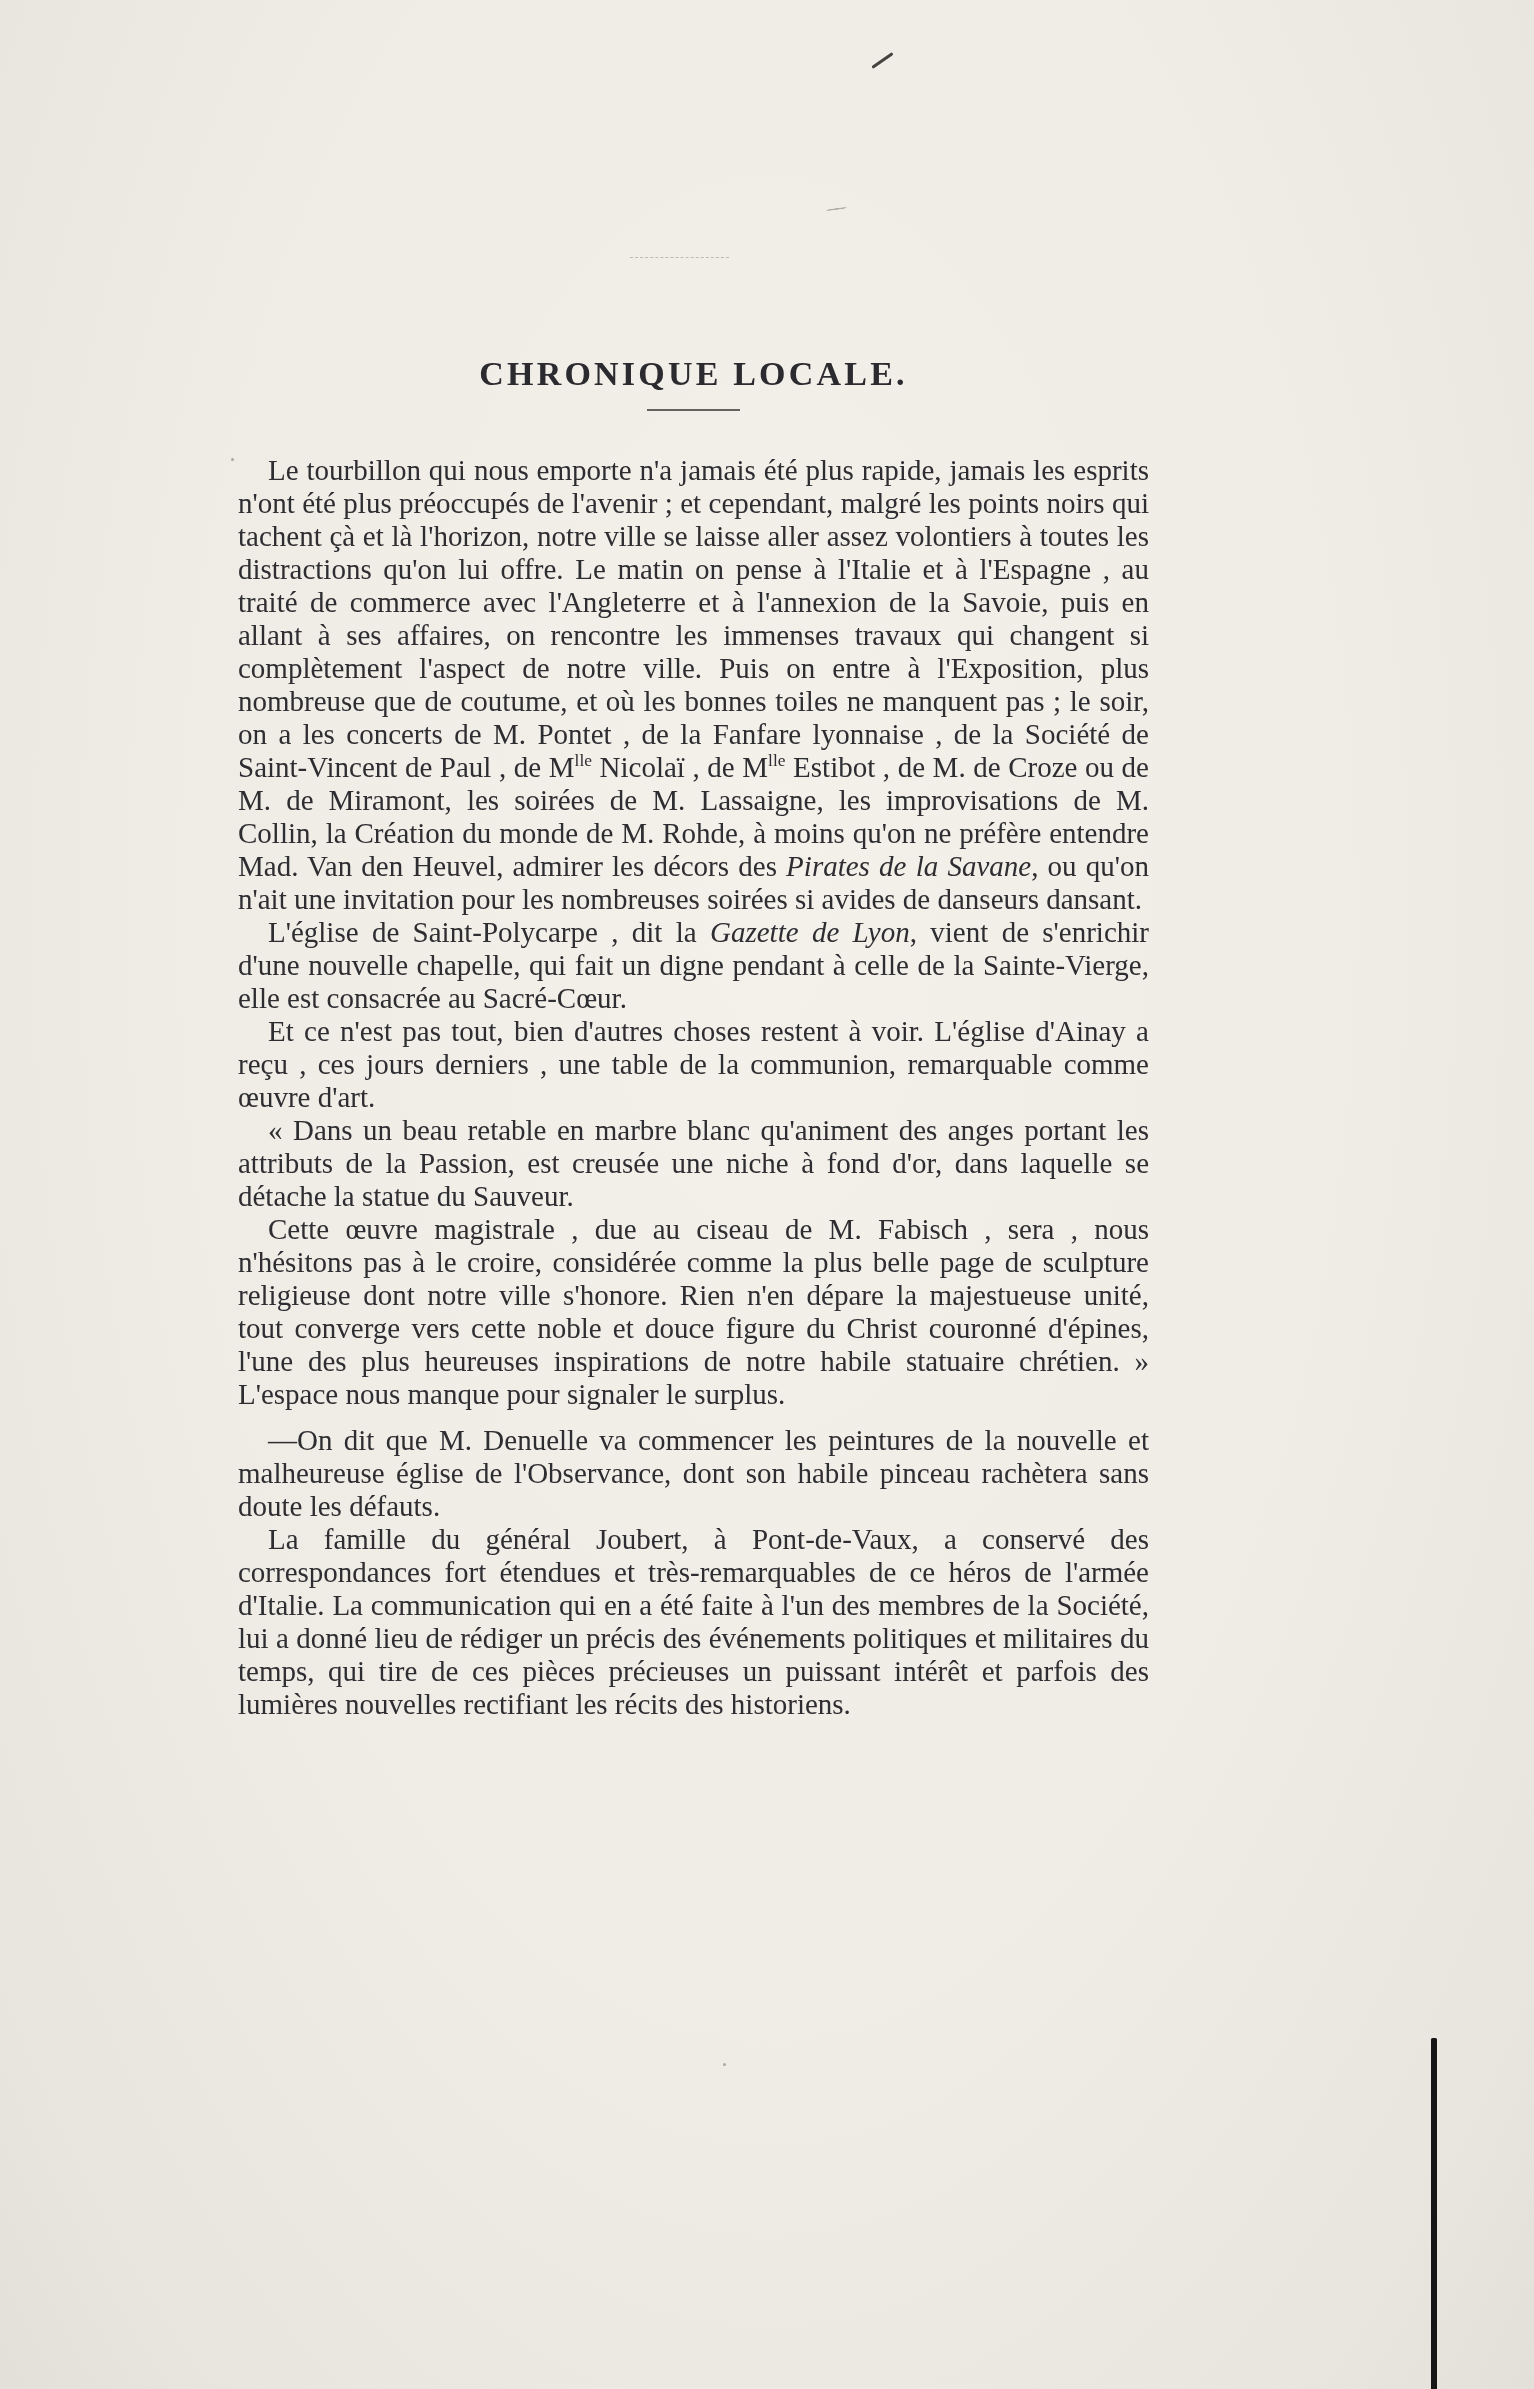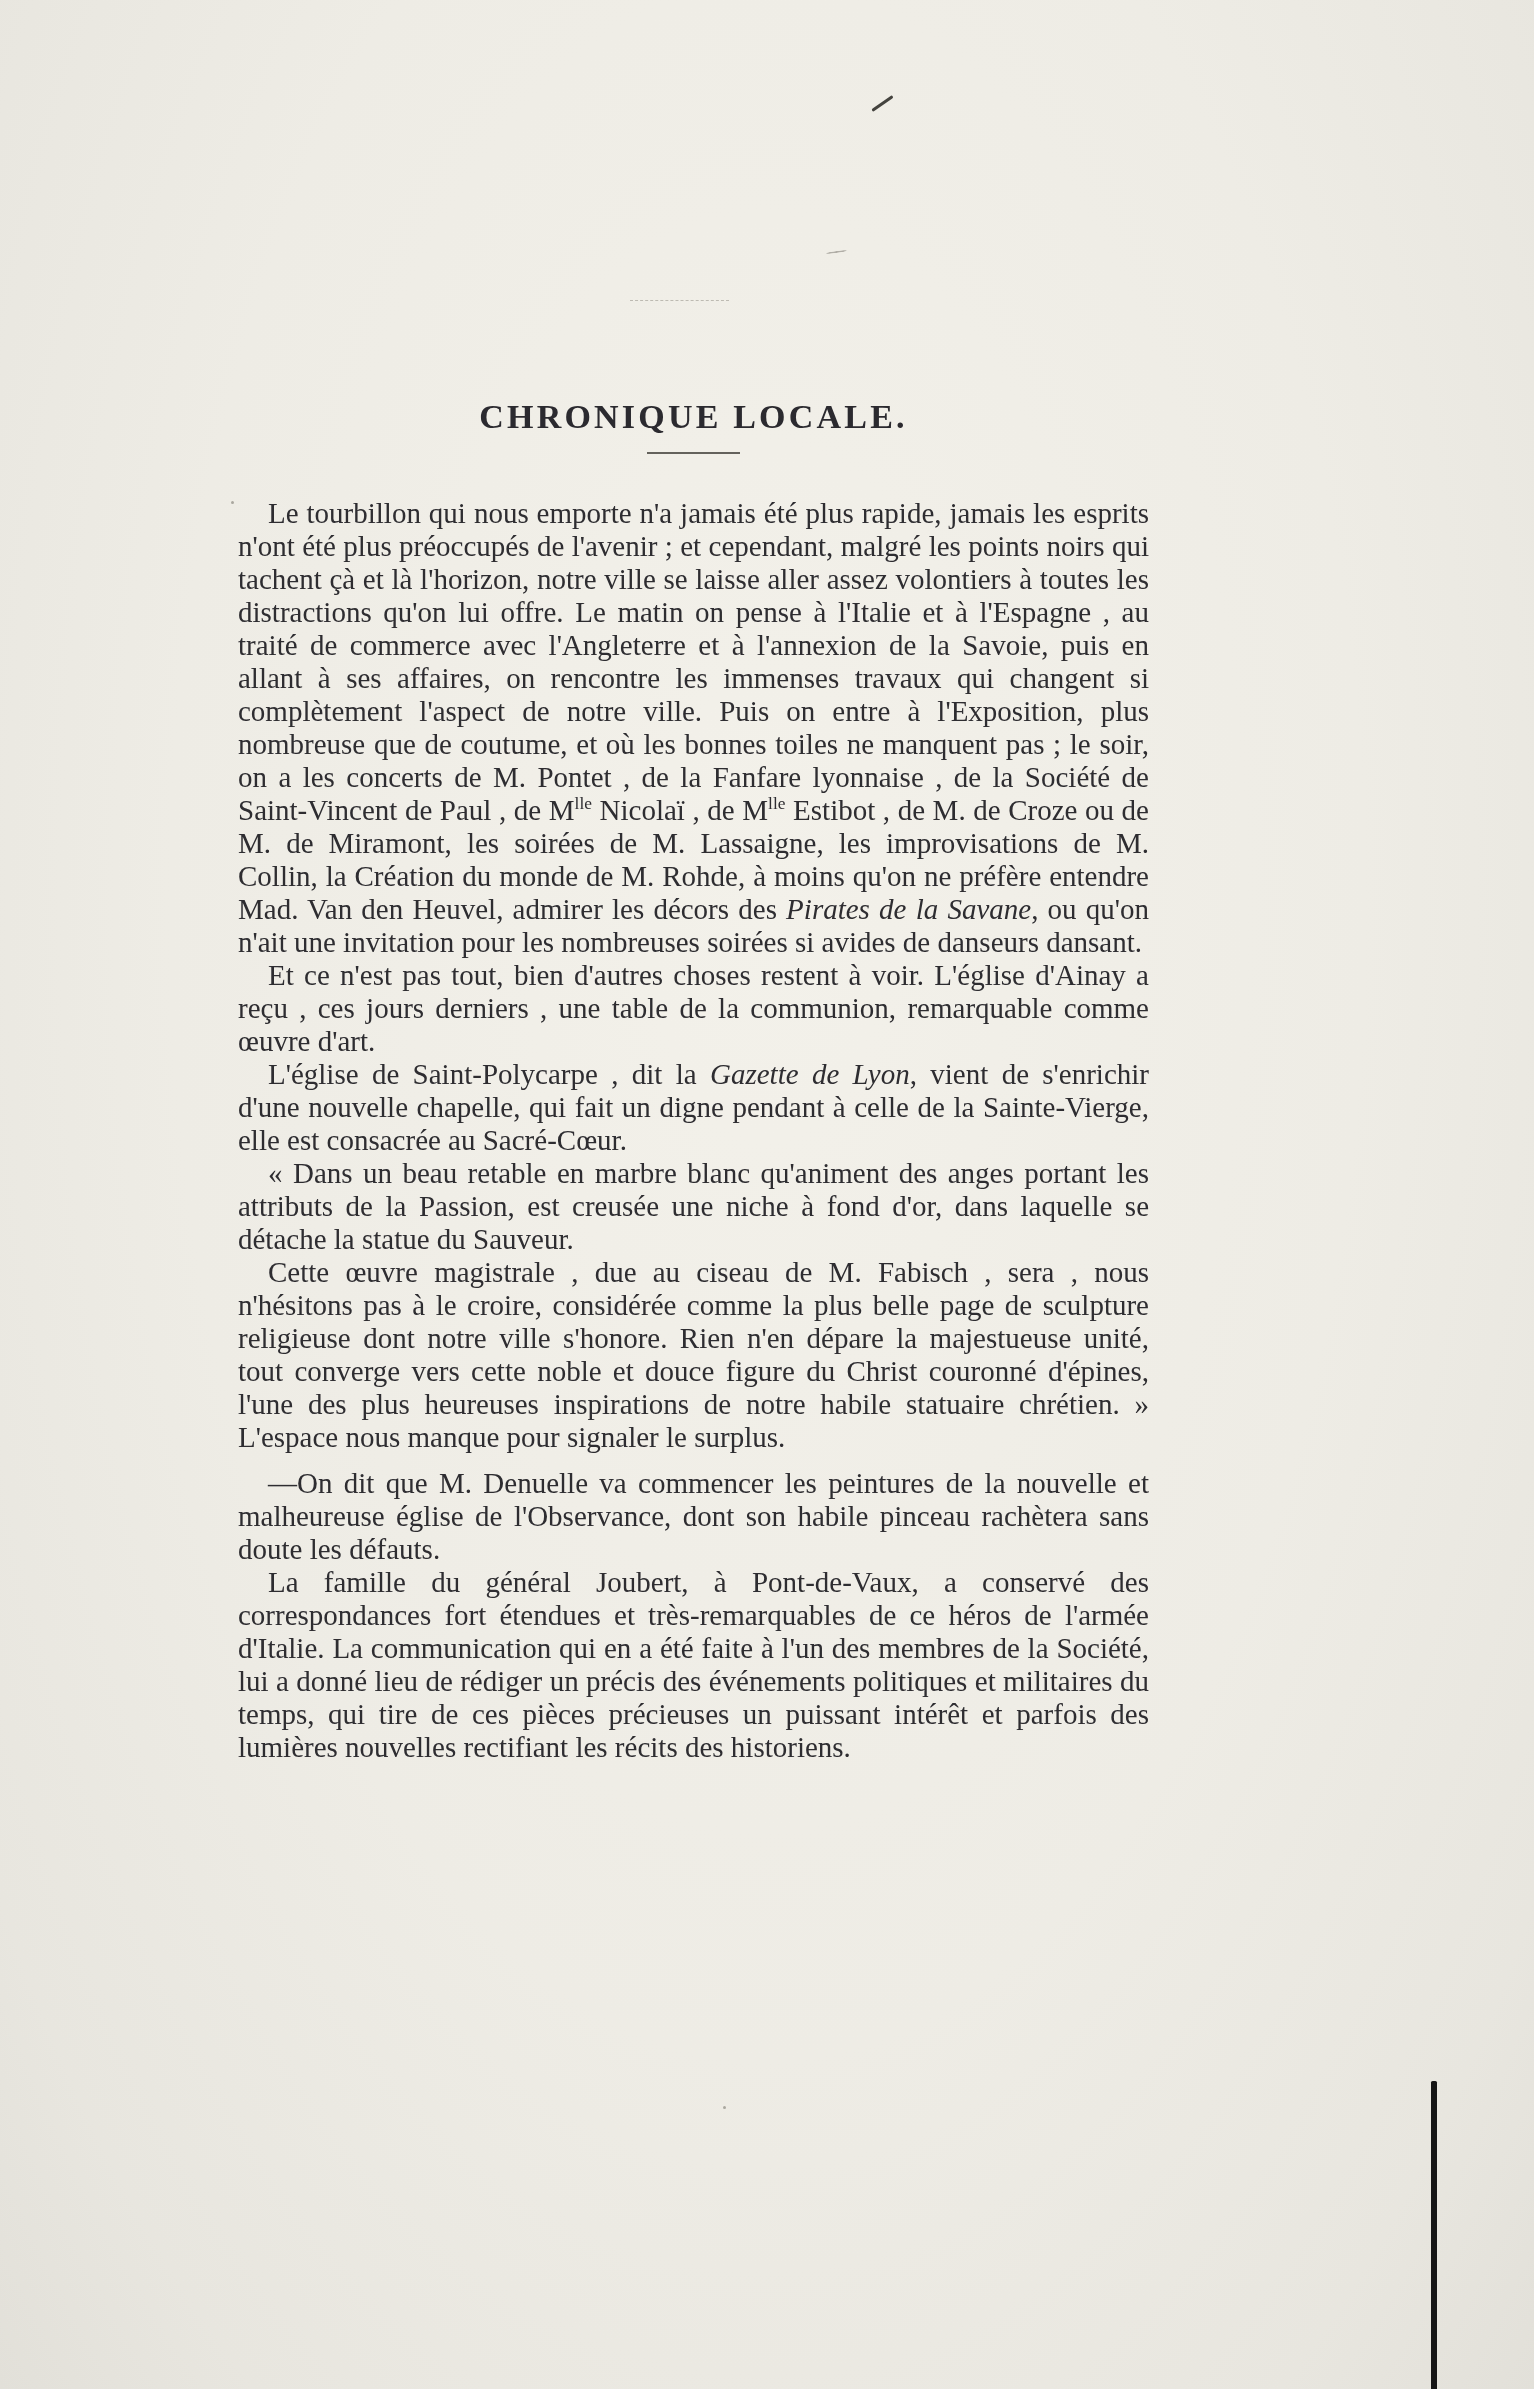--- a/index.html
+++ b/index.html
@@ -5,21 +5,21 @@
   * { margin: 0; padding: 0; box-sizing: border-box; }
   html, body { width: 1535px; height: 2389px; }
   body {
     position: relative;
     overflow: hidden;
     font-family: "Liberation Serif", "DejaVu Serif", serif;
     color: #2e2d31;
     background: #efede6;
     background-image: radial-gradient(ellipse at 50% 38%, #f3f1ea 0%, #eeece5 55%, #e8e6df 85%, #e2e0d9 100%);
   }
-  .page { position: absolute; inset: 0; margin-top: 43px; }
+  .page { position: absolute; inset: 0; }
 
   .article {
     position: absolute;
     left: 238px;
     top: 355px;
     width: 911px;
   }
   .page-title {
     text-align: center;
     font-size: 34px;
@@ -104,22 +104,22 @@
   <div class="dash-artifact"></div>
   <div class="scan-bar"></div>
   <div class="speck" style="left:231px; top:458px;"></div>
   <div class="speck" style="left:723px; top:2063px;"></div>
 
   <div class="article">
     <h1 class="page-title">CHRONIQUE LOCALE.</h1>
     <div class="title-divider"></div>
     <div class="article-body">
         <p class="para"><span>Le tourbillon qui nous emporte n'a jamais été plus rapide, jamais les esprits n'ont été plus préoccupés de l'avenir ; et cependant, malgré les points noirs qui tachent çà et là l'horizon, notre ville se laisse aller assez volontiers à toutes les distractions qu'on lui offre. Le matin on pense à l'Italie et à l'Espagne , au traité de commerce avec l'Angleterre et à l'annexion de la Savoie, puis en allant à ses affaires, on rencontre les immenses travaux qui changent si complètement l'aspect de notre ville. Puis on entre à l'Exposition, plus nombreuse que de coutume, et où les bonnes toiles ne manquent pas ; le soir, on a les concerts de M. Pontet , de la Fanfare lyonnaise , de la Société de Saint-Vincent de Paul , de M</span><span class="sup">lle</span><span> Nicolaï , de M</span><span class="sup">lle</span><span> Estibot , de M. de Croze ou de M. de Miramont, les soirées de M. Lassaigne, les improvisations de M. Collin, la Création du monde de M. Rohde, à moins qu'on ne préfère entendre Mad. Van den Heuvel, admirer les décors des </span><span class="italic">Pirates de la Savane</span><span>, ou qu'on n'ait une invitation pour les nombreuses soirées si avides de danseurs dansant.</span></p>
+        <p class="para"><span>L'église de Saint-Polycarpe , dit la </span><span class="italic">Gazette de Lyon</span><span>, vient de s'enrichir d'une nouvelle chapelle, qui fait un digne pendant à celle de la Sainte-Vierge, elle est consacrée au Sacré-Cœur.</span></p>
         <p class="para"><span>Et ce n'est pas tout, bien d'autres choses restent à voir. L'église d'Ainay a reçu , ces jours derniers , une table de la communion, remarquable comme œuvre d'art.</span></p>
-        <p class="para"><span>L'église de Saint-Polycarpe , dit la </span><span class="italic">Gazette de Lyon</span><span>, vient de s'enrichir d'une nouvelle chapelle, qui fait un digne pendant à celle de la Sainte-Vierge, elle est consacrée au Sacré-Cœur.</span></p>
         <p class="para"><span>« Dans un beau retable en marbre blanc qu'animent des anges portant les attributs de la Passion, est creusée une niche à fond d'or, dans laquelle se détache la statue du Sauveur.</span></p>
         <p class="para"><span>Cette œuvre magistrale , due au ciseau de M. Fabisch , sera , nous n'hésitons pas à le croire, considérée comme la plus belle page de sculpture religieuse dont notre ville s'honore. Rien n'en dépare la majestueuse unité, tout converge vers cette noble et douce figure du Christ couronné d'épines, l'une des plus heureuses inspirations de notre habile statuaire chrétien. » L'espace nous manque pour signaler le surplus.</span></p>
         <p class="para spaced"><span>—On dit que M. Denuelle va commencer les peintures de la nouvelle et malheureuse église de l'Observance, dont son habile pinceau rachètera sans doute les défauts.</span></p>
         <p class="para"><span>La famille du général Joubert, à Pont-de-Vaux, a conservé des correspondances fort étendues et très-remarquables de ce héros de l'armée d'Italie. La communication qui en a été faite à l'un des membres de la Société, lui a donné lieu de rédiger un précis des événements politiques et militaires du temps, qui tire de ces pièces précieuses un puissant intérêt et parfois des lumières nouvelles rectifiant les récits des historiens.</span></p>
       </div>
   </div>
 
 </div>
 
 

